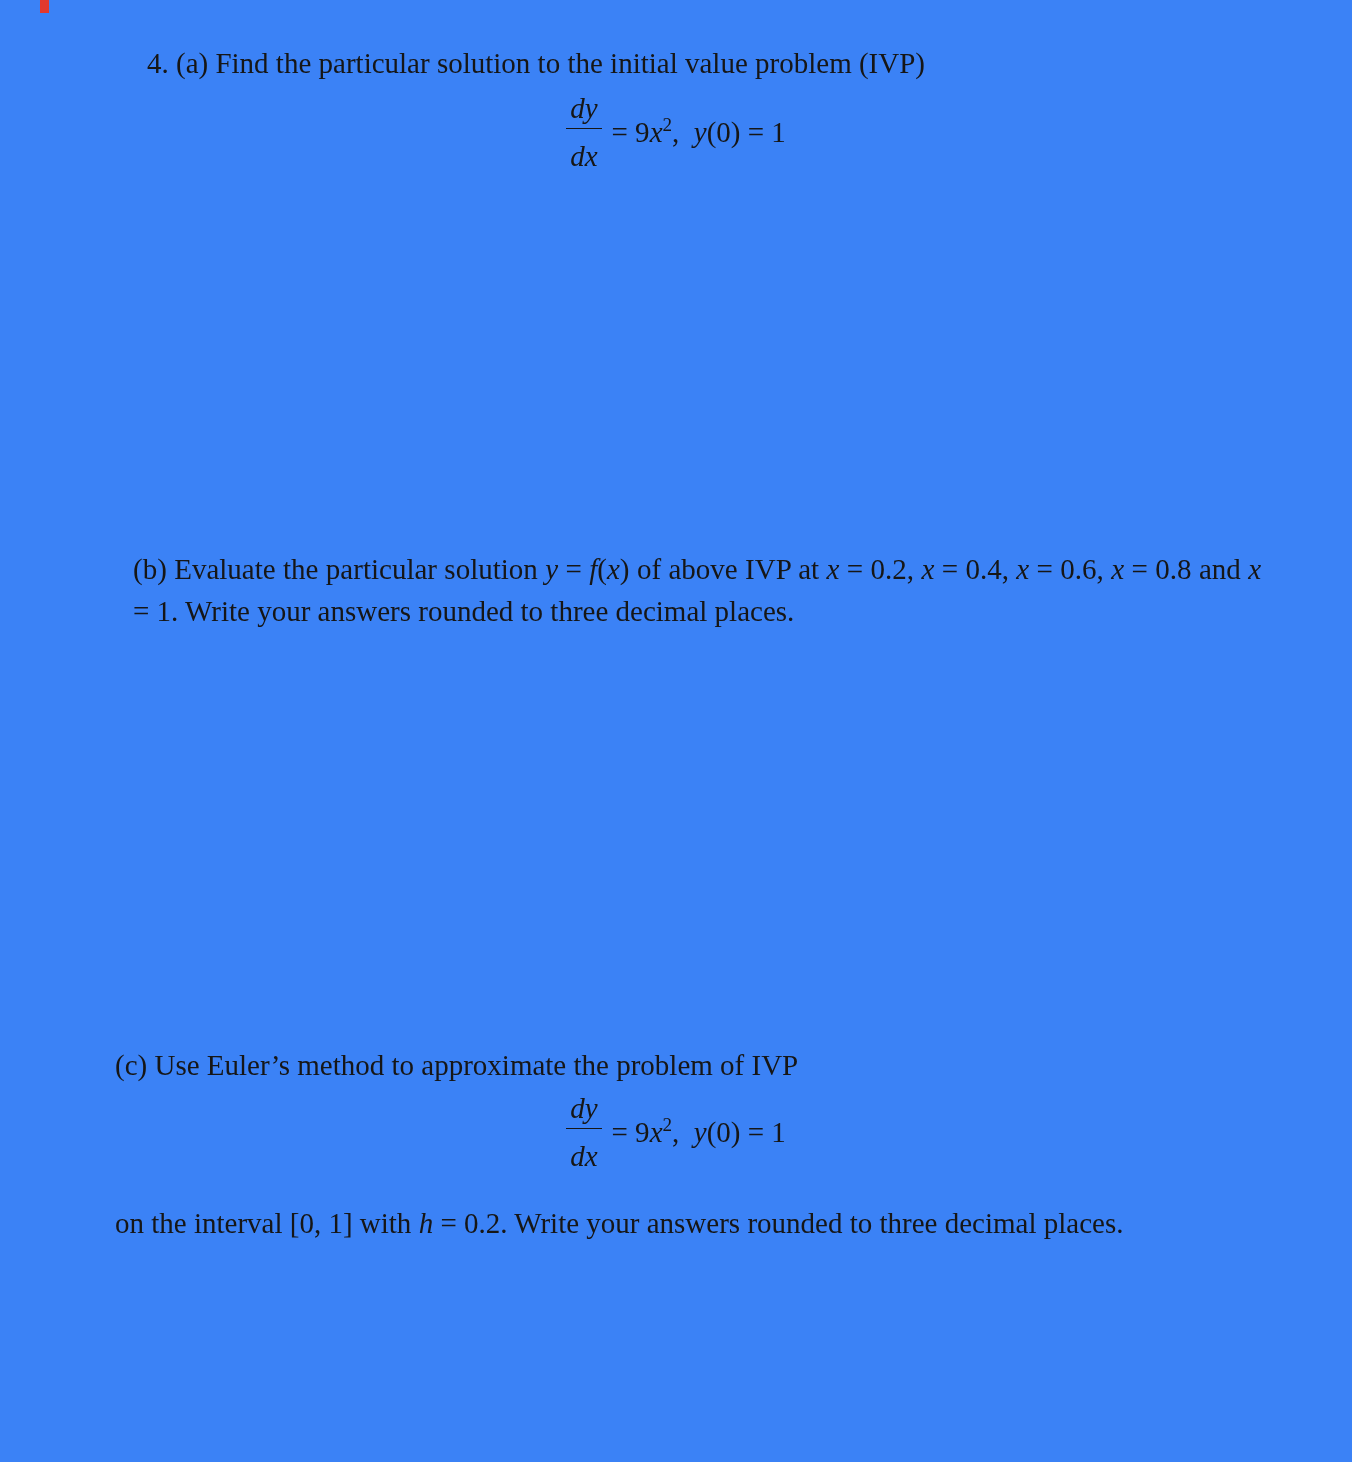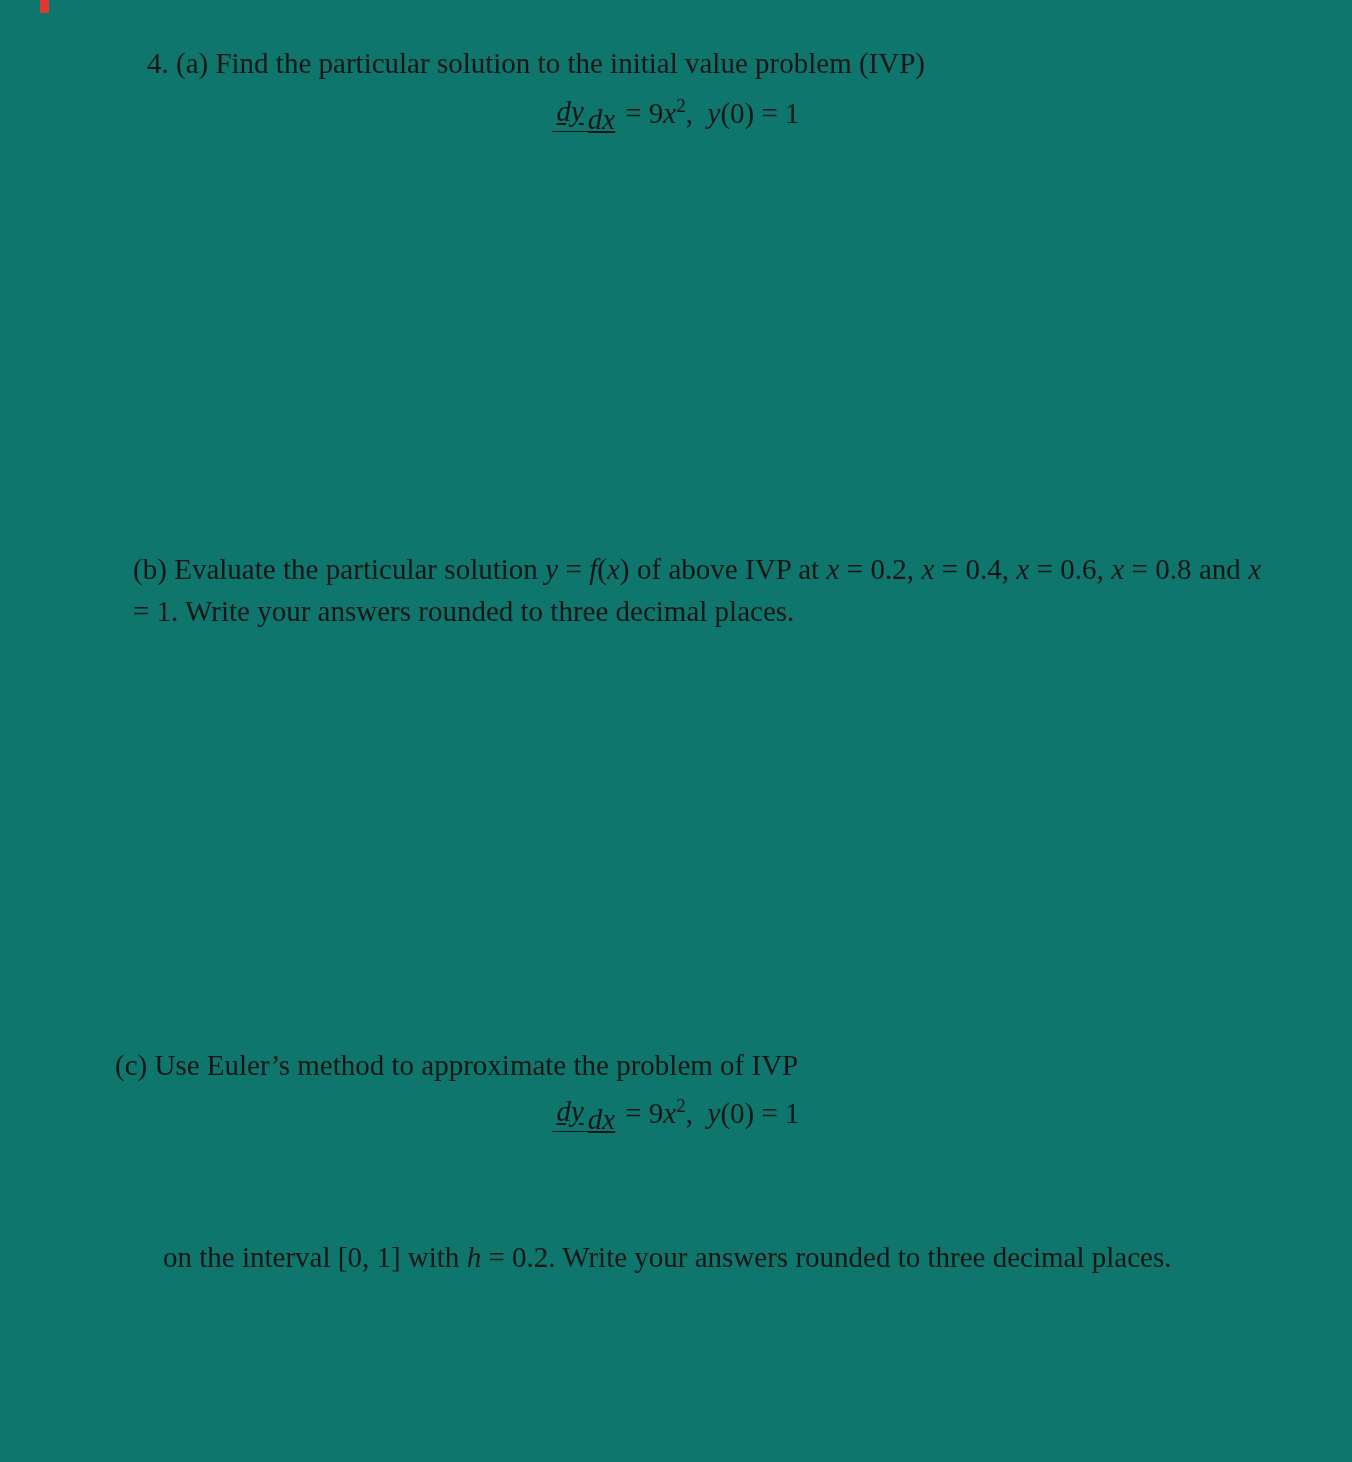--- a/index.html
+++ b/index.html
@@ -5,49 +5,48 @@
   * { margin: 0; padding: 0; box-sizing: border-box; }
   html, body { background: #ffffff; }
   body {
     width: 1352px;
     height: 1462px;
     position: relative;
     font-family: "Liberation Serif", serif;
     color: #161616;
     overflow: hidden;
   }
-  .page { position: absolute; inset: 0; background: #0f766e; }
+  .page { position: absolute; inset: 0; background: #3b82f6; }
 
   .txt { font-size: 29px; line-height: 42px; }
   .para { text-align: justify; }
   .it { font-style: italic; }
   sup { font-size: 0.66em; line-height: 0; }
 
   
   .block-a      { position: absolute; top: 42px;   left: 147px; right: 110px; }
   .eq-a         { position: absolute; top: 92px;   left: 0;     right: 0; }
   .block-b      { position: absolute; top: 548px;  left: 115px; width: 1128px; margin-left: 18px; }
   .block-c-head { position: absolute; top: 1044px; left: 115px; right: 110px; }
   .eq-c         { position: absolute; top: 1092px; left: 0;     right: 0; }
-  .block-c-para { position: absolute; top: 1236px; left: 115px; width: 1128px; margin-left: 48px; }
+  .block-c-para { position: absolute; top: 1202px; left: 115px; width: 1128px; }
 
   
   .equation {
     display: flex;
     justify-content: center;
     align-items: center;
     font-size: 29px;
   }
   .frac {
     display: inline-flex;
-    flex-direction: row;
+    flex-direction: column;
     align-items: center;
     text-align: center;
     line-height: 1.12;
-    text-decoration: underline;
   }
   .frac .num {
     display: block;
     padding: 0 4px 4px 4px;
     border-bottom: 1.7px solid #161616;
   }
   .frac .den {
     display: block;
     padding-top: 11px;
   }

